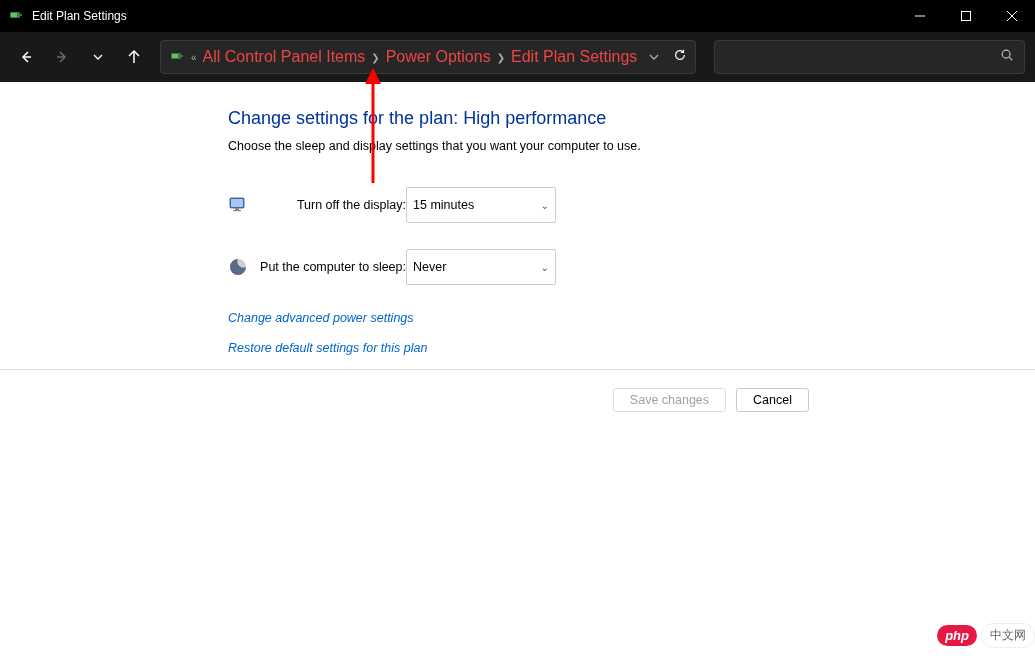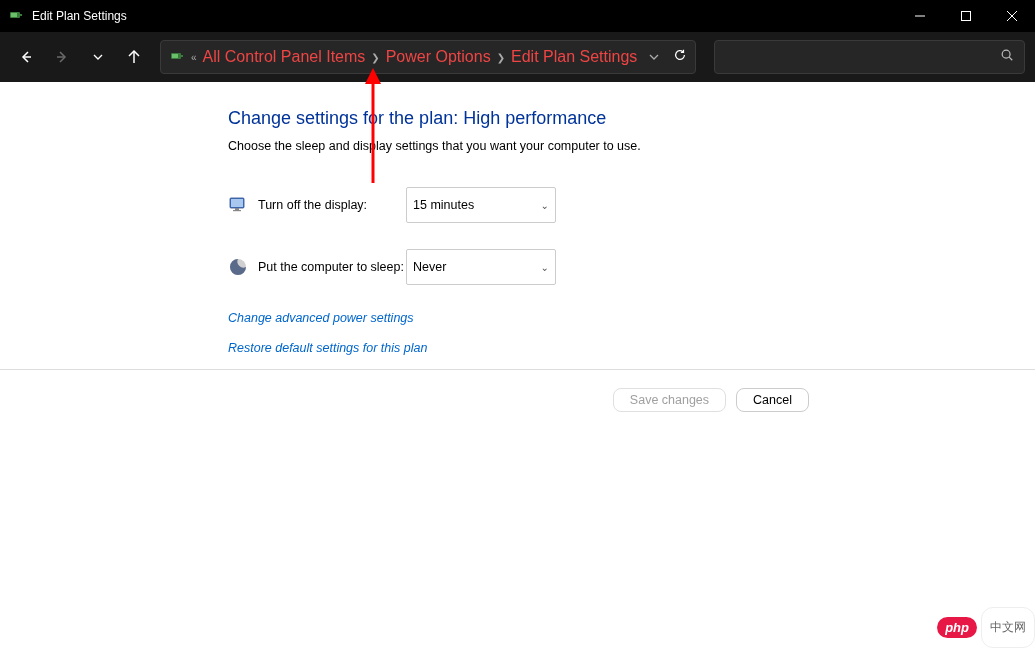--- a/index.html
+++ b/index.html
@@ -25,41 +25,41 @@
     .bc-icon { width: 16px; height: 16px; }
     .searchbox { flex: 1; height: 34px; background: #262626; border: 1px solid #3a3a3a; border-radius: 4px; margin-left: 14px; display: flex; align-items: center; padding: 0 10px; }
     .searchbox .searchspace { flex: 1; }
     .searchbox .mag { color: #bbb; }
 
     
     .content { padding: 26px 0 0 228px; font-size: 12.5px; color: #000; }
     .heading { color: #003399; font-size: 18px; font-weight: 400; margin-bottom: 10px; }
     .desc { color: #000; margin-bottom: 34px; }
 
-    .setting-row { display: flex; align-items: center; margin-bottom: 26px; }
+    .setting-row { display: flex; align-items: center; margin-bottom: 26px; text-align: right; }
     .setting-icon { width: 20px; height: 20px; margin-right: 10px; }
     .setting-label { width: 148px; }
     .setting-select { width: 150px; height: 36px; border: 1px solid #ccc; background: #fff; font-size: 12.5px; padding: 0 6px; display: flex; align-items: center; justify-content: space-between; border-radius: 2px; }
     .setting-select .chev2 { color: #555; font-size: 10px; }
 
     .link { color: #0066cc; margin-top: 20px; display: block; margin-bottom: 14px; font-style: italic; }
 
     .divider { border-top: 1px solid #ddd; margin-top: 12px; }
 
     .button-row { display: flex; justify-content: flex-end; gap: 10px; padding: 18px 226px 0 0; }
-    .btn { height: 24px; padding: 0 16px; border: 1px solid #ccc; border-radius: 8px; background: #fff; font-size: 12.5px; display: flex; align-items: center; }
+    .btn { height: 24px; padding: 0 16px; border: 1px solid #ccc; border-radius: 3px; background: #fff; font-size: 12.5px; display: flex; align-items: center; }
     .btn.disabled { color: #a0a0a0; border-color: #e0e0e0; }
 
     
     .arrow-annot { position: absolute; left: 358px; top: 68px; pointer-events: none; }
 
     
     .watermark { position: absolute; right: 0; bottom: 10px; display: flex; align-items: center; gap: 4px; }
     .wm-badge { background: #e60033; color: #fff; font-weight: bold; font-size: 13px; padding: 3px 8px; border-radius: 12px; font-style: italic; opacity: 0.9; }
-    .wm-text { background: rgba(255,255,255,0.85); color: #666; font-size: 12px; padding: 11px 8px; border-radius: 12px; border: 1px solid #eee; }
+    .wm-text { background: rgba(255,255,255,0.85); color: #666; font-size: 12px; padding: 3px 8px; border-radius: 12px; border: 1px solid #eee; }
   </style>
 </head>
 <body>
 
 <div class="titlebar">
   <svg class="app-icon" viewBox="0 0 16 16">
     <rect x="2" y="4" width="10" height="6" rx="1" fill="#3a7a3a"></rect>
     <rect x="12" y="6" width="2" height="2" fill="#3a7a3a"></rect>
     <rect x="3" y="5" width="6" height="4" fill="#6ac06a"></rect>
   </svg>

